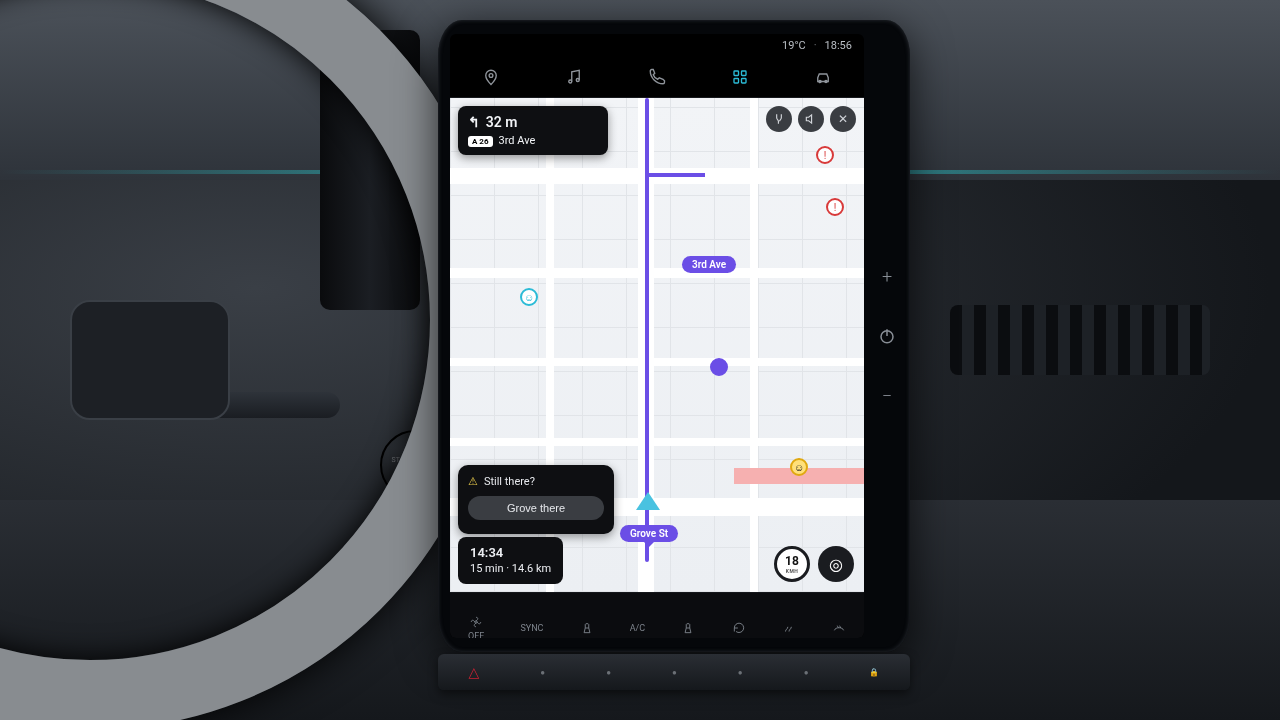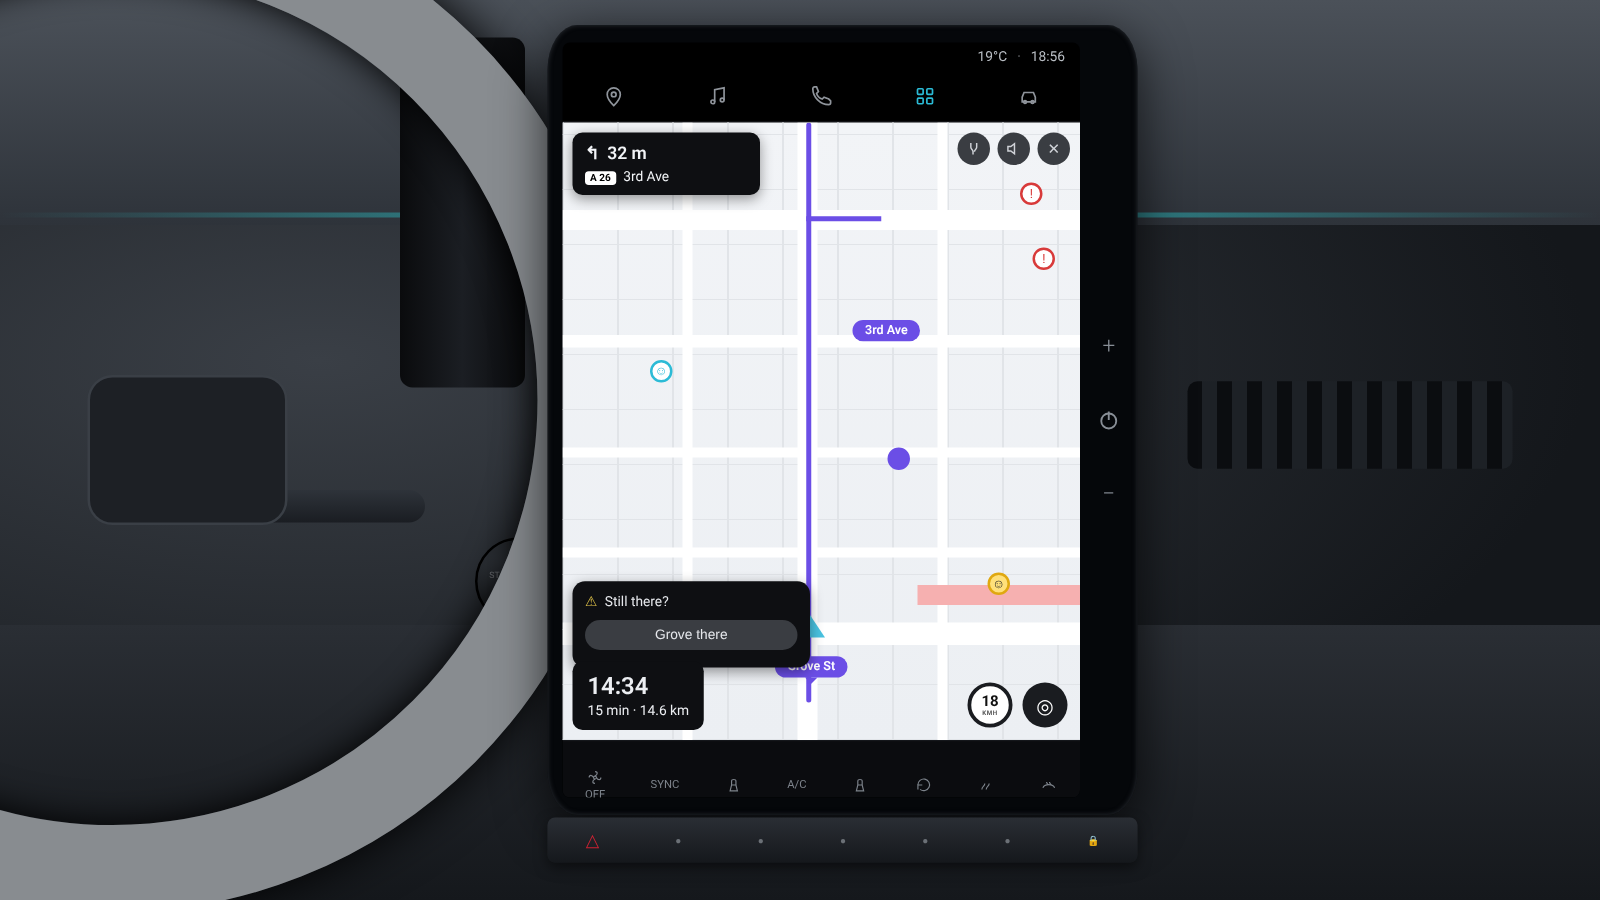--- a/index.html
+++ b/index.html
@@ -141,35 +141,35 @@
   .turn-card .row1{ display:flex; align-items:center; gap:6px; font-size:14px; font-weight:600;}
   .turn-card .row2{ display:flex; align-items:flex-end; gap:6px; font-size:11px; margin-top:4px;}
   .badge { background:#fff; color:#000; font-weight:700; font-size:8px;
     padding:1px 4px; border-radius:3px; }
   
   .map-controls { position:absolute; right:8px; top:8px; display:flex; gap:6px;}
   .map-ctrl-btn { width:26px; height:26px; border-radius:50%; background:#3a3d42;
     color:#d0d3d8; display:flex; align-items:center; justify-content:center; font-size:12px;}
   
   .prompt {
-    position:absolute; left:8px; bottom:58px; width:190px;
+    position:absolute; left:8px; bottom:58px; width:156px;
     background:#0e0f12; border-radius:10px; padding:10px 10px 8px;
     color:#e6e8ec; box-shadow:0 3px 10px rgba(0,0,0,.4);
   }
   .prompt .q{ font-size:11px; display:flex; align-items:center; gap:6px; margin-bottom:8px;}
   .prompt .q::before{ content:"⚠"; color:#e6c84a; font-size:11px;}
   .opt-btn { display:block; width:100%; background:#3a3d42; color:#e6e8ec;
     border:none; border-radius:14px; padding:6px 0; font-size:11px; margin-bottom:6px;}
   .opt-btn.sel { box-shadow: inset 0 0 0 1px #2bbbd6;}
   
   .eta {
     position:absolute; left:8px; bottom:8px; background:#0e0f12; color:#eceef2;
     border-radius:8px; padding:8px 12px; font-size:11px; line-height:1.3;
   }
-  .eta .t{ font-size:19px; font-weight:600;}
+  .eta .t{ font-size:13px; font-weight:600;}
   
   .speed {
     position:absolute; right:54px; bottom:10px; width:36px; height:36px; border-radius:50%;
     background:#fff; border:3px solid #1a1c20; display:flex; flex-direction:column;
     align-items:center; justify-content:center; font-weight:700;
   }
   .speed .n{ font-size:12px; color:#111;} .speed .u{ font-size:5px; color:#555; letter-spacing:.5px;}
   .recenter {
     position:absolute; right:10px; bottom:10px; width:36px; height:36px; border-radius:50%;
     background:#1a1c20; color:#fff; display:flex; align-items:center; justify-content:center;

